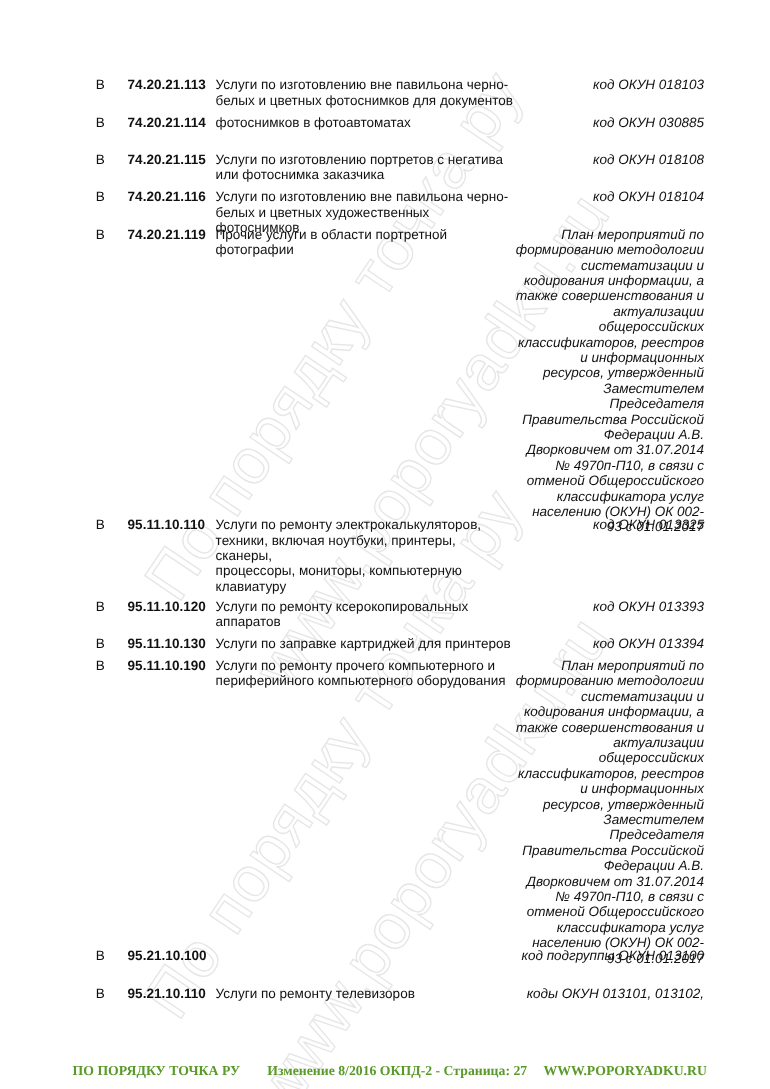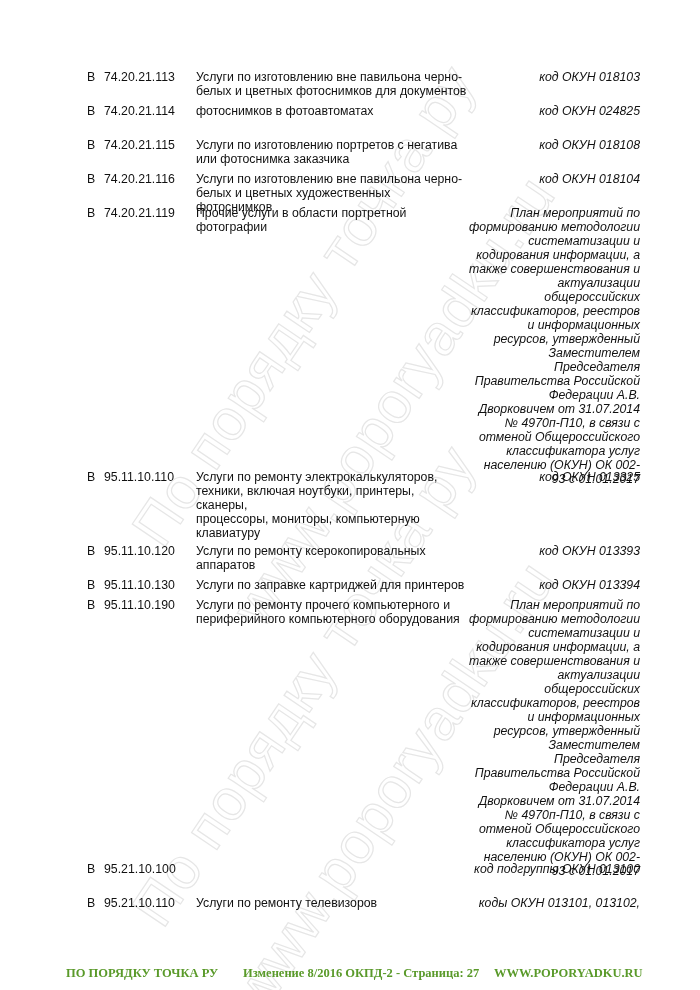--- a/index.html
+++ b/index.html
@@ -46,22 +46,23 @@
       font-size: 12.3px;
       line-height: 14px;
     }
     .col-sec {
       position: absolute;
       left: 87px;
       width: 20px;
     }
     .col-code {
       position: absolute;
-      left: 104px;
+      left: 116px;
       width: 80px;
+      font-weight: bold;
     }
     .col-desc {
       position: absolute;
       left: 196px;
       width: 272px;
     }
     .col-note {
       position: absolute;
       left: 468px;
       width: 172px;
@@ -109,21 +110,21 @@
     </div>
   </div>
 
   <div class="row" style="top:104px;">
     <div class="col-sec">В</div>
     <div class="col-code">74.20.21.114</div>
     <div class="col-desc">
       <span class="note-line">фотоснимков в фотоавтоматах</span>
     </div>
     <div class="col-note">
-      <span class="note-line">код ОКУН 024825</span>
+      <span class="note-line">код ОКУН 030885</span>
     </div>
   </div>
 
   <div class="row" style="top:138px;">
     <div class="col-sec">В</div>
     <div class="col-code">74.20.21.115</div>
     <div class="col-desc">
       <span class="note-line">Услуги по изготовлению портретов с негатива</span>
       <span class="note-line">или фотоснимка заказчика</span>
     </div>

